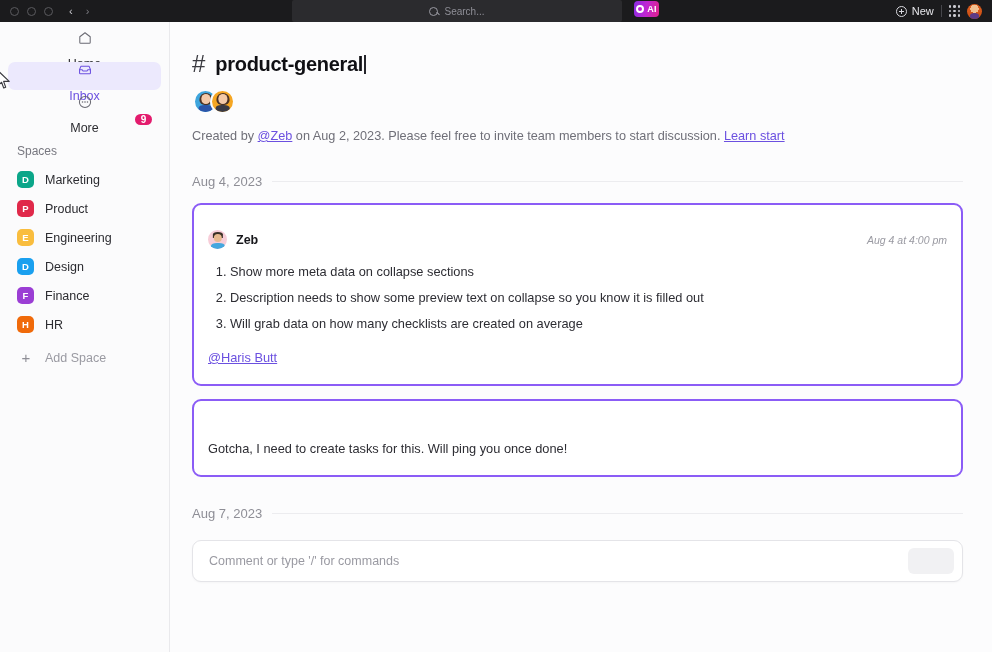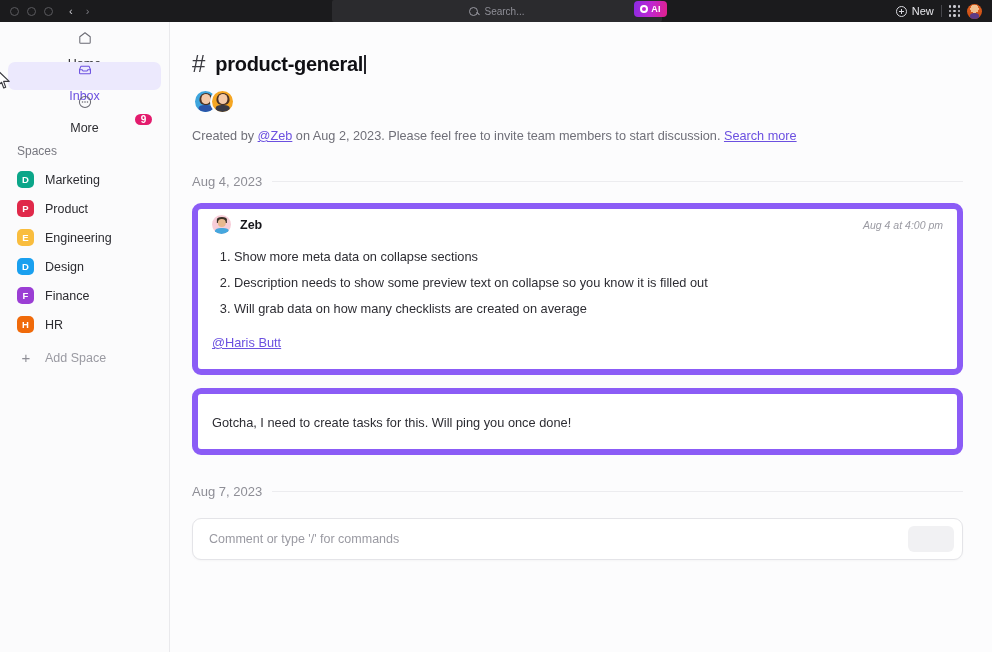--- a/index.html
+++ b/index.html
@@ -20,29 +20,29 @@
   }
   .traffic { display: flex; align-items: center; gap: 8px; padding-left: 10px; }
   .dot { width: 9px; height: 9px; border-radius: 50%; border: 1px solid #5a5a5e; background: transparent; }
   .navarrows { display: flex; align-items: center; gap: 13px; margin-left: 16px; color: #c9c9cf; }
   .navarrows span { font-size: 11px; line-height: 1; display: block; }
   .nav-fwd { color: #7a7a80; }
 
   .search-wrap {
     position: absolute; left: 292px; top: 0; width: 330px; height: 22px;
     background: #2b2b2e; border-radius: 2px;
-    display: flex; align-items: center; justify-content: center; gap: 6px; margin-left: 40px;
+    display: flex; align-items: center; justify-content: center; gap: 6px;
   }
   .search-icon { width: 9px; height: 9px; border: 1.2px solid #9a9aa2; border-radius: 50%; position: relative; display:block;}
   .search-icon::after { content:""; position:absolute; width:4px; height:1.2px; background:#9a9aa2; transform: rotate(45deg); right:-3px; bottom:0px; }
   .search-text { color: #8e8e96; font-size: 10px; }
 
   .ai-badge {
     position: absolute; left: 634px; top: 1px;
-    width: 33px; height: 16px; border-radius: 4px;
+    width: 25px; height: 16px; border-radius: 4px;
     background: linear-gradient(100deg, #8a2be2 0%, #c026d3 50%, #e0218a 100%);
     display: flex; align-items: center; justify-content: center; gap: 3px;
   }
   .ai-ring { width: 8px; height: 8px; border-radius: 50%; border: 2px solid #ffffff; background: #c026d3; }
   .ai-label { color: #fff; font-size: 9px; font-weight: 700; letter-spacing: .2px; }
 
   .tb-right { position: absolute; right: 10px; top: 0; height: 22px; display: flex; align-items: center; gap: 7px; }
   .new-btn { display:flex; align-items:center; gap:5px; color:#e6e6ea; font-size:11px; }
   .plus-circle { width:11px; height:11px; border-radius:50%; border:1.2px solid #d8d8de; position:relative; display:block; }
   .plus-circle::before, .plus-circle::after { content:""; position:absolute; background:#d8d8de; }
@@ -112,21 +112,21 @@
   .created {
     margin-top: 13px; font-size:12.7px; color:#6f6f78; line-height:1.45;
   }
   .created .mention { color:#6b50e0; }
   .created .lm { color:#6b50e0; }
 
   .date-div { display:flex; align-items:center; gap:10px; margin: 29px 0 14px 0; }
   .date-div .d { font-size:13px; color:#8e8e96; white-space:nowrap; }
   .date-div .line { flex:1; height:1px; background:#ececef; }
 
-  .card { background:#ffffff; border:6px solid #8b5cf6; border-radius:9px; padding: 6px 14px 16px 14px; margin-bottom: 13px;}
+  .card { background:#ffffff; border:2px solid #8b5cf6; border-radius:9px; padding: 25px 14px 16px 14px; margin-bottom: 13px;}
   .card-head { display:flex; align-items:center; }
   .msg-av { width:19px; height:19px; border-radius:50%; margin-right:9px; position:relative; overflow:hidden; flex-shrink:0;}
   .msg-av.zeb { background:#f7cdd8; }
   .msg-av.haris { background:#cfe8f2; }
   .msg-av .mface { position:absolute; left:50%; top:17%; transform:translateX(-50%); width:44%; height:44%; border-radius:50%; background:#e8b98f; }
   .msg-av .mhair { position:absolute; left:50%; top:10%; transform:translateX(-50%); width:54%; height:28%; border-radius:50% 50% 0 0; background:#3a3026; }
   .msg-av .mbody { position:absolute; left:50%; bottom:0; transform:translateX(-50%); width:74%; height:36%; border-radius:42% 42% 0 0; }
   .msg-av.zeb .mbody { background:#45a7de; }
   .msg-av.haris .mbody { background:#4a5a6a; }
   .author { font-size:12.5px; font-weight:700; color:#17171b; }
@@ -278,21 +278,21 @@
             <span class="body"></span>
         </span>
         <span class="av av-f2">
           <span class="hair"></span>
             <span class="face"></span>
             <span class="body"></span>
         </span>
       </div>
 
       <div class="created">
-        <span>Created by </span><a class="mention" href="#">@Zeb</a><span> on Aug 2, 2023. Please feel free to invite team members to start discussion. </span><a class="lm" href="#">Search more</a>
+        <span>Created by </span><a class="mention" href="#">@Zeb</a><span> on Aug 2, 2023. Please feel free to invite team members to start discussion. </span><a class="lm" href="#">Learn start</a>
       </div>
 
       <div class="date-div">
         <span class="d">Aug 4, 2023</span>
         <span class="line"></span>
       </div>
 
       <div class="card">
         <div class="card-head">
           <span class="msg-av zeb">

